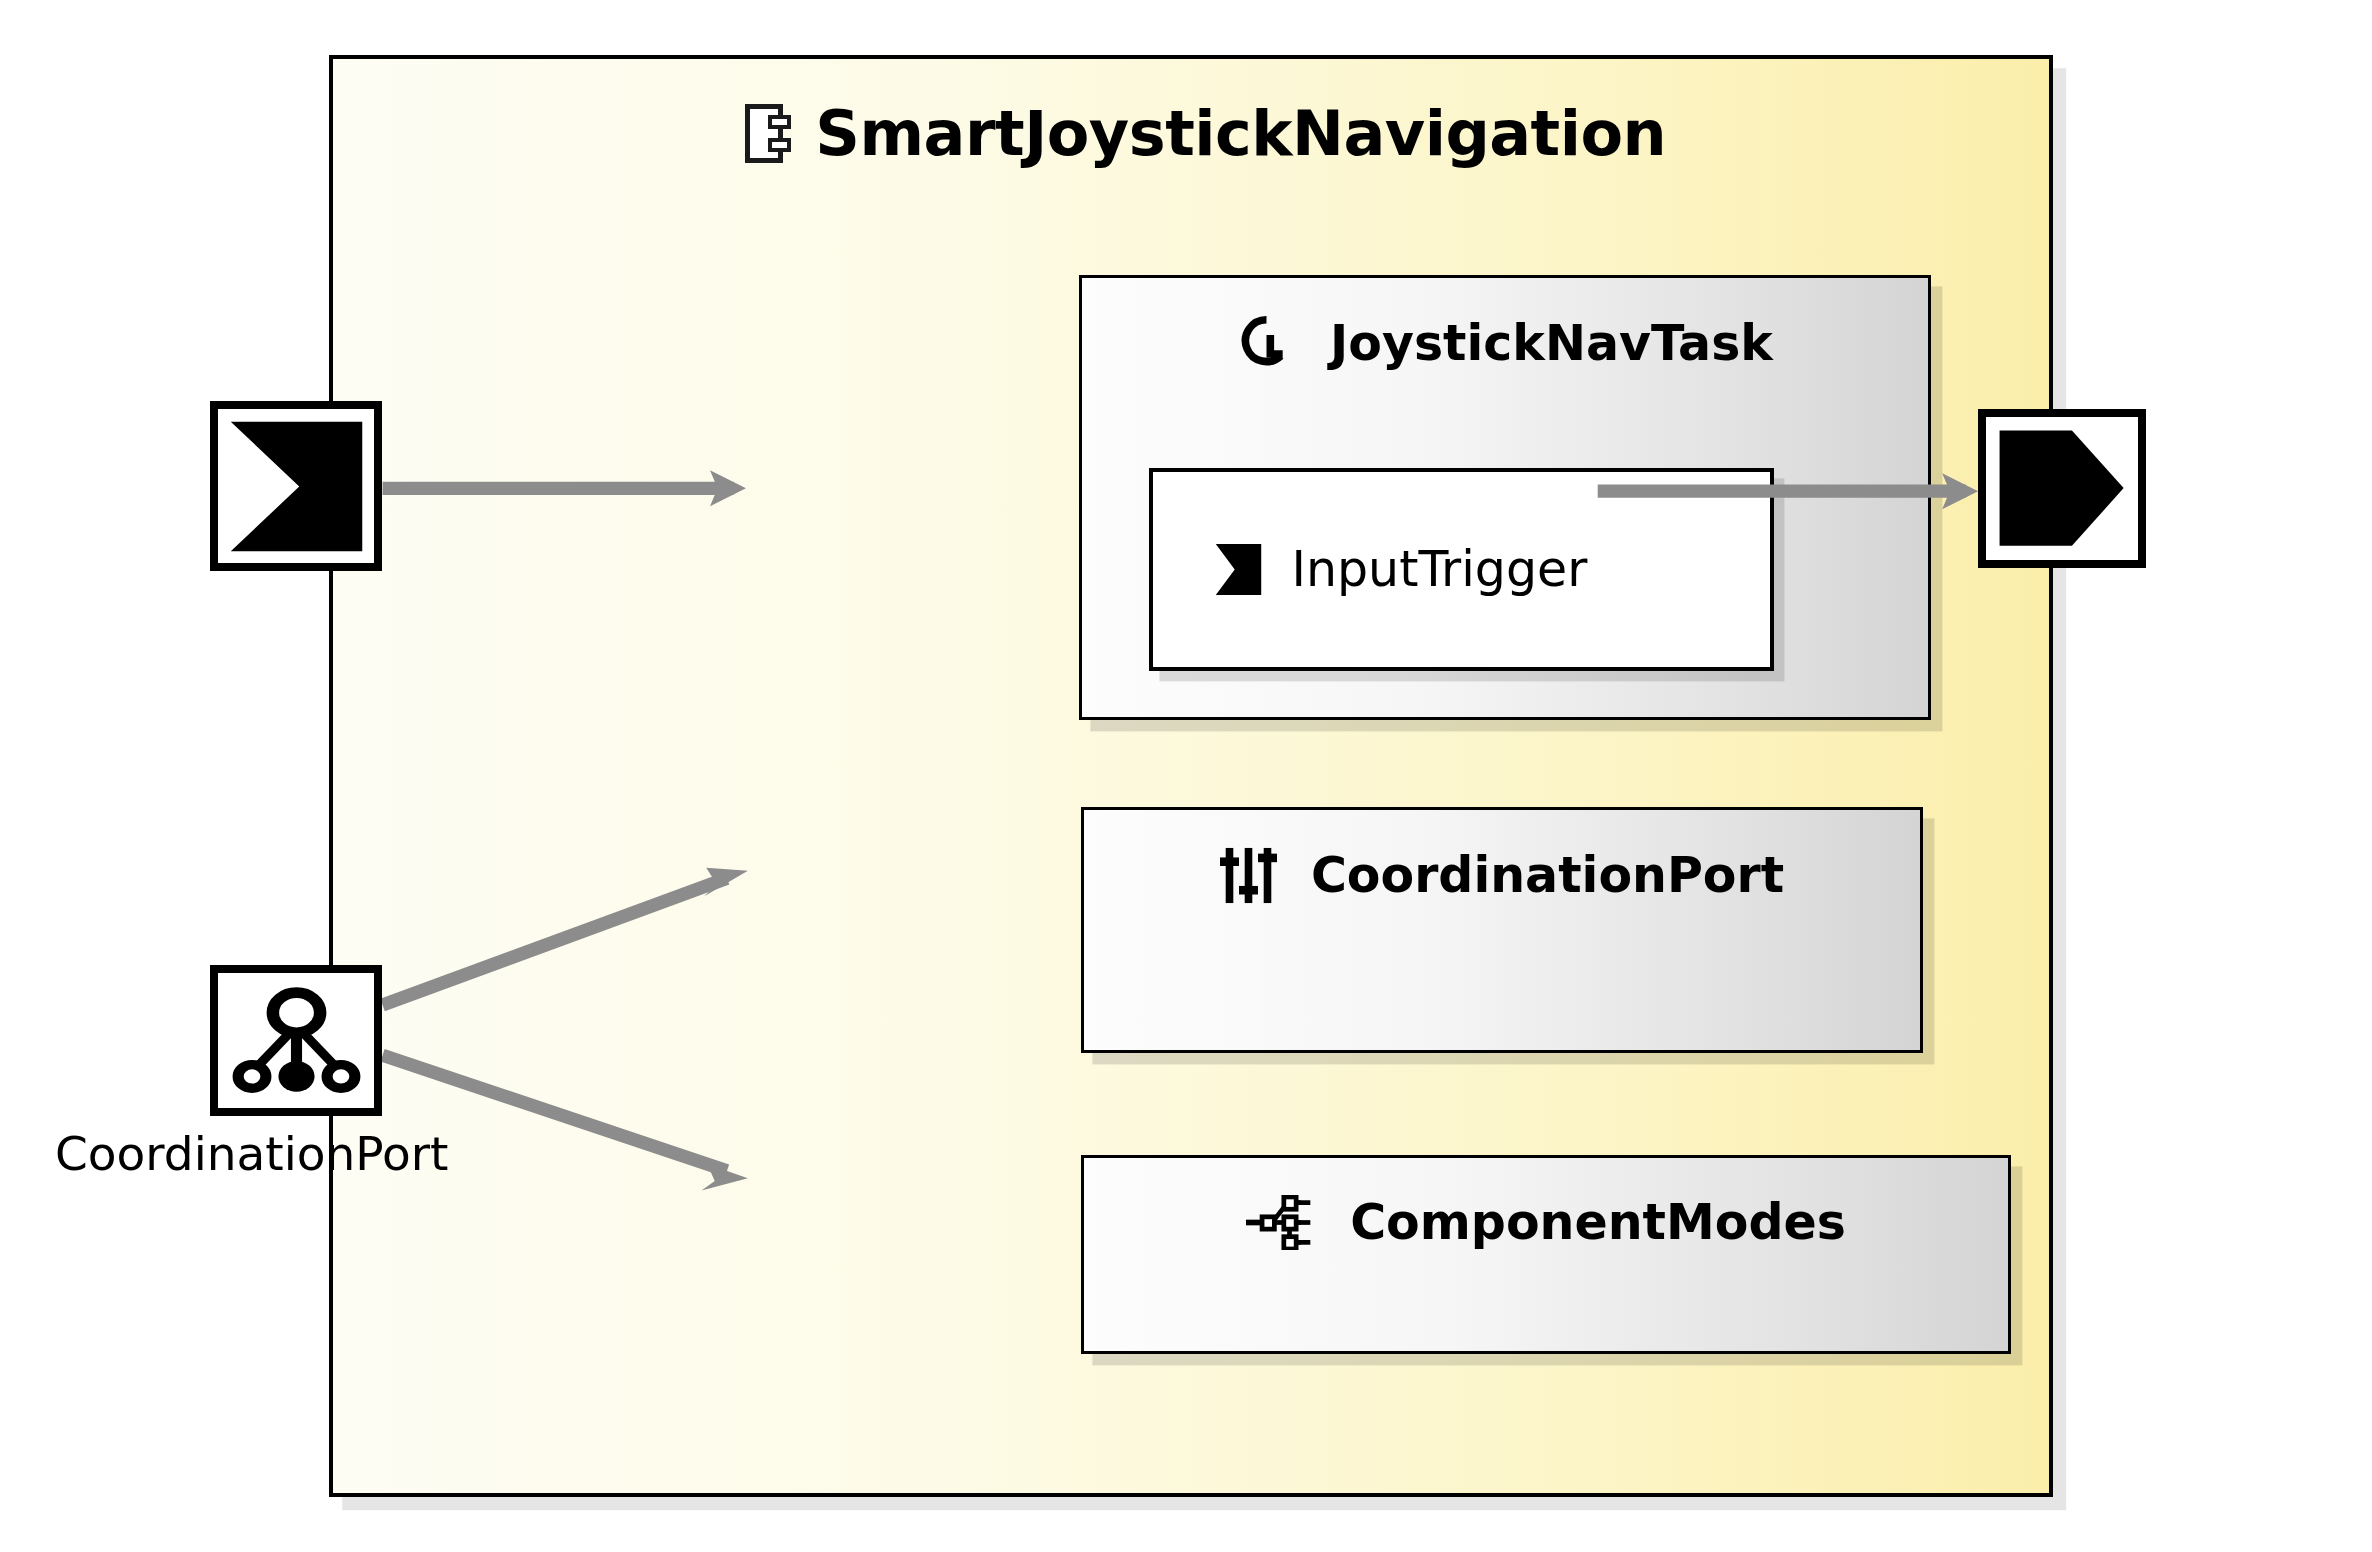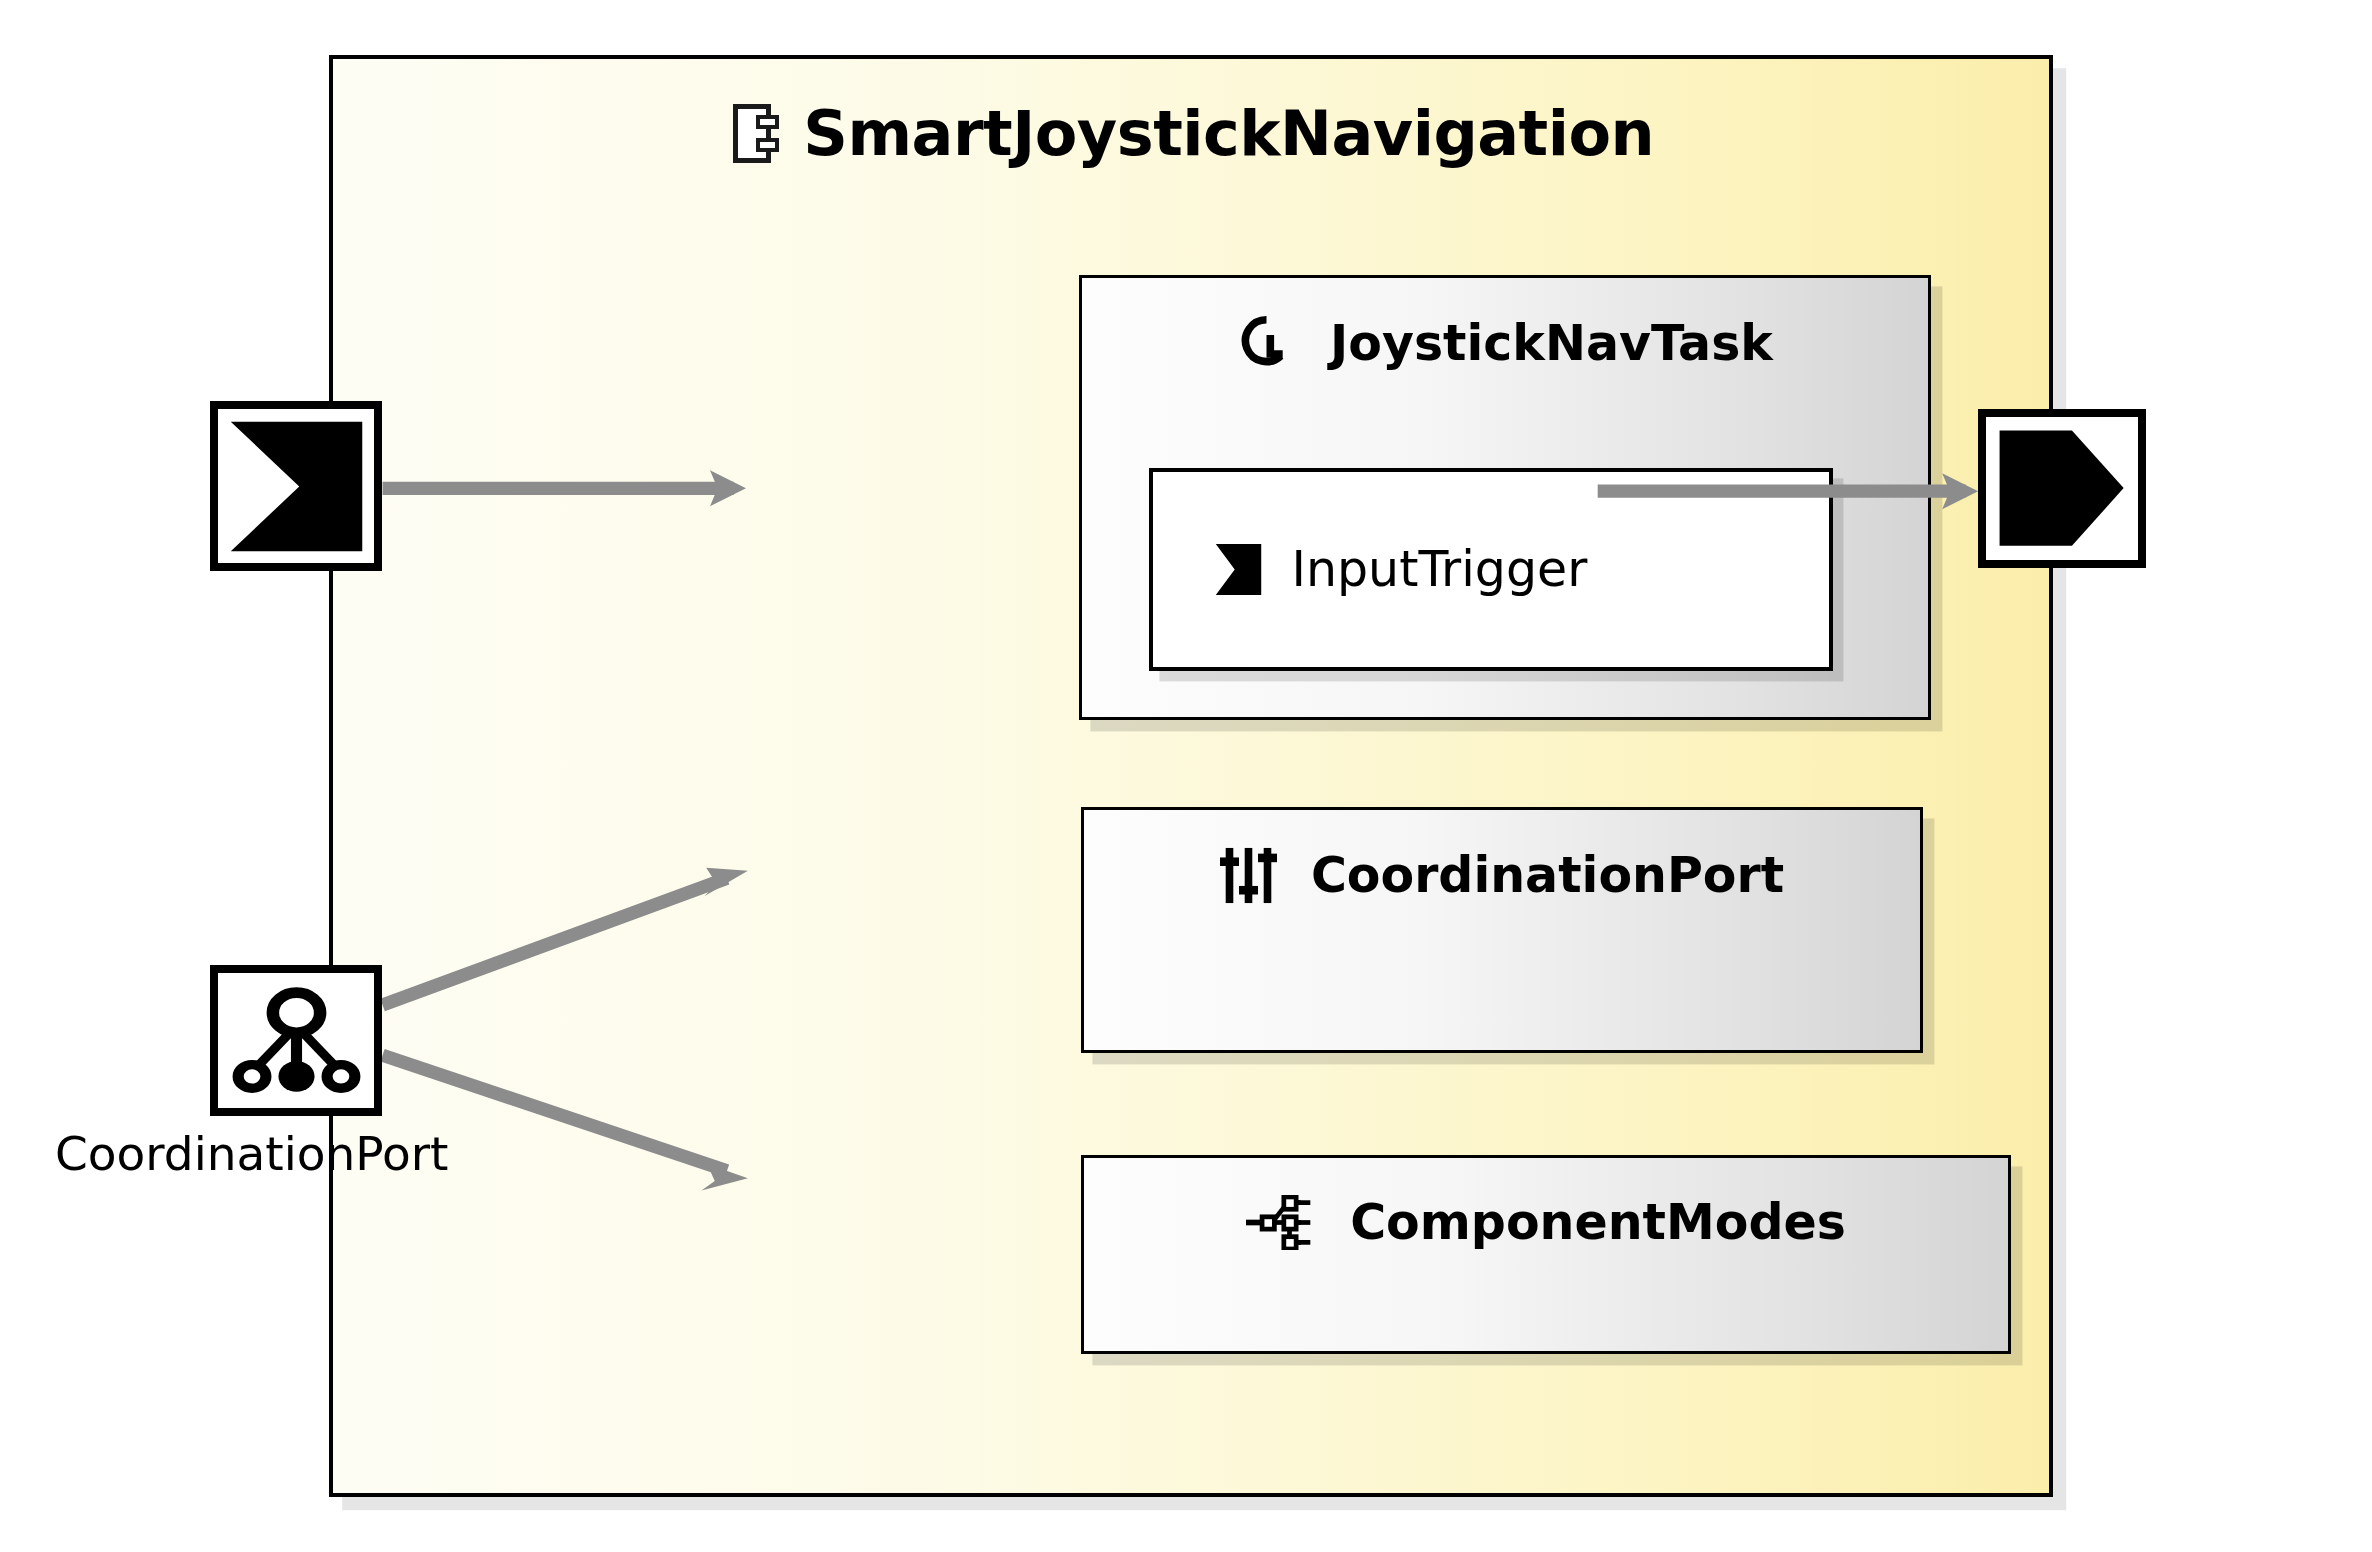--- a/index.html
+++ b/index.html
@@ -34,20 +34,21 @@
 
   .component-title-row {
     position: absolute;
     left: 0;
     top: 38px;
     width: 100%;
     display: flex;
     align-items: center;
     justify-content: center;
     gap: 24.6px;
+    padding-left: 12px;
   }
   .component-title {
     font-size: 62px;
     font-weight: bold;
     color: #000000;
     letter-spacing: -0.5px;
     white-space: nowrap;
   }
 
   
@@ -111,21 +112,21 @@
     top: 216px;
     width: 852px;
     height: 445px;
   }
 
   
   #box-inputtrigger {
     position: absolute;
     left: 816px;
     top: 409px;
-    width: 684px;
+    width: 625px;
     height: 203px;
     border: 4.7px solid #000000;
     background: #ffffff;
     box-sizing: border-box;
     box-shadow: 10.4px 10.4px 0 0 rgba(0,0,0,0.13);
     display: flex;
     align-items: center;
     gap: 26.5px;
     padding-left: 59px;
   }

